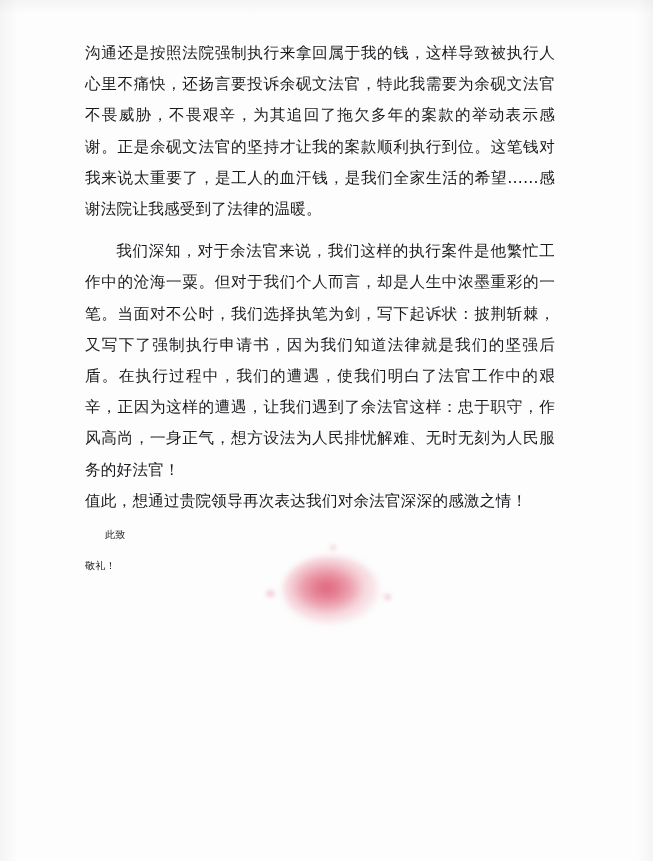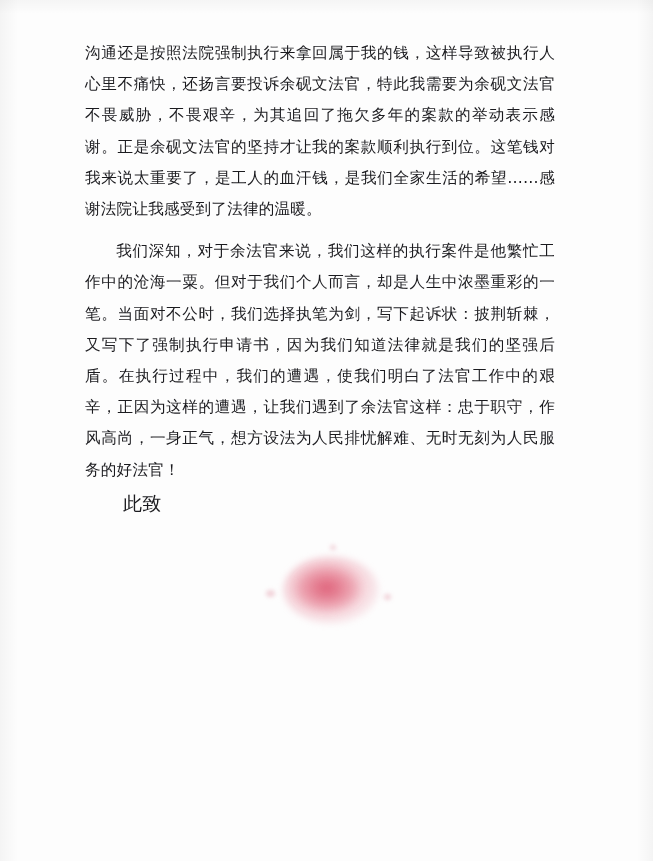--- a/index.html
+++ b/index.html
@@ -51,21 +51,21 @@
   p.indent {
     text-indent: 2em;
   }
   p.gap {
     margin-top: 11px;
   }
   .closing {
     margin-top: 2px;
   }
   .closing-line {
-    font-size: 19px;
+    font-size: 10px;
     line-height: 31.2px;
     color: #1b1b1f;
     letter-spacing: 0.2px;
   }
   .closing-indent {
     text-indent: 2em;
   }
   
   .stamp {
     position: absolute;
@@ -112,23 +112,25 @@
 <body>
 
 <div class="page">
 
   <div class="doc-body">
 
     <p class="para">沟通还是按照法院强制执行来拿回属于我的钱，这样导致被执行人心里不痛快，还扬言要投诉余砚文法官，特此我需要为余砚文法官不畏威胁，不畏艰辛，为其追回了拖欠多年的案款的举动表示感谢。正是余砚文法官的坚持才让我的案款顺利执行到位。这笔钱对我来说太重要了，是工人的血汗钱，是我们全家生活的希望……感谢法院让我感受到了法律的温暖。</p>
 
     <p class="para indent gap">我们深知，对于余法官来说，我们这样的执行案件是他繁忙工作中的沧海一粟。但对于我们个人而言，却是人生中浓墨重彩的一笔。当面对不公时，我们选择执笔为剑，写下起诉状：披荆斩棘，又写下了强制执行申请书，因为我们知道法律就是我们的坚强后盾。在执行过程中，我们的遭遇，使我们明白了法官工作中的艰辛，正因为这样的遭遇，让我们遇到了余法官这样：忠于职守，作风高尚，一身正气，想方设法为人民排忧解难、无时无刻为人民服务的好法官！</p>
 
+    <p class="para">值此，想通过贵院领导再次表达我们对余法官深深的感激之情！</p>
 
     <div class="closing">
       <div class="closing-line closing-indent">此致</div>
+      <div class="closing-line">敬礼！</div>
     </div>
 
   </div>
 
   <div class="stamp"></div>
   <div class="stamp2"></div>
   <div class="stamp-fleck fleck-a"></div>
   <div class="stamp-fleck fleck-b"></div>
   <div class="stamp-fleck fleck-c"></div>
 

